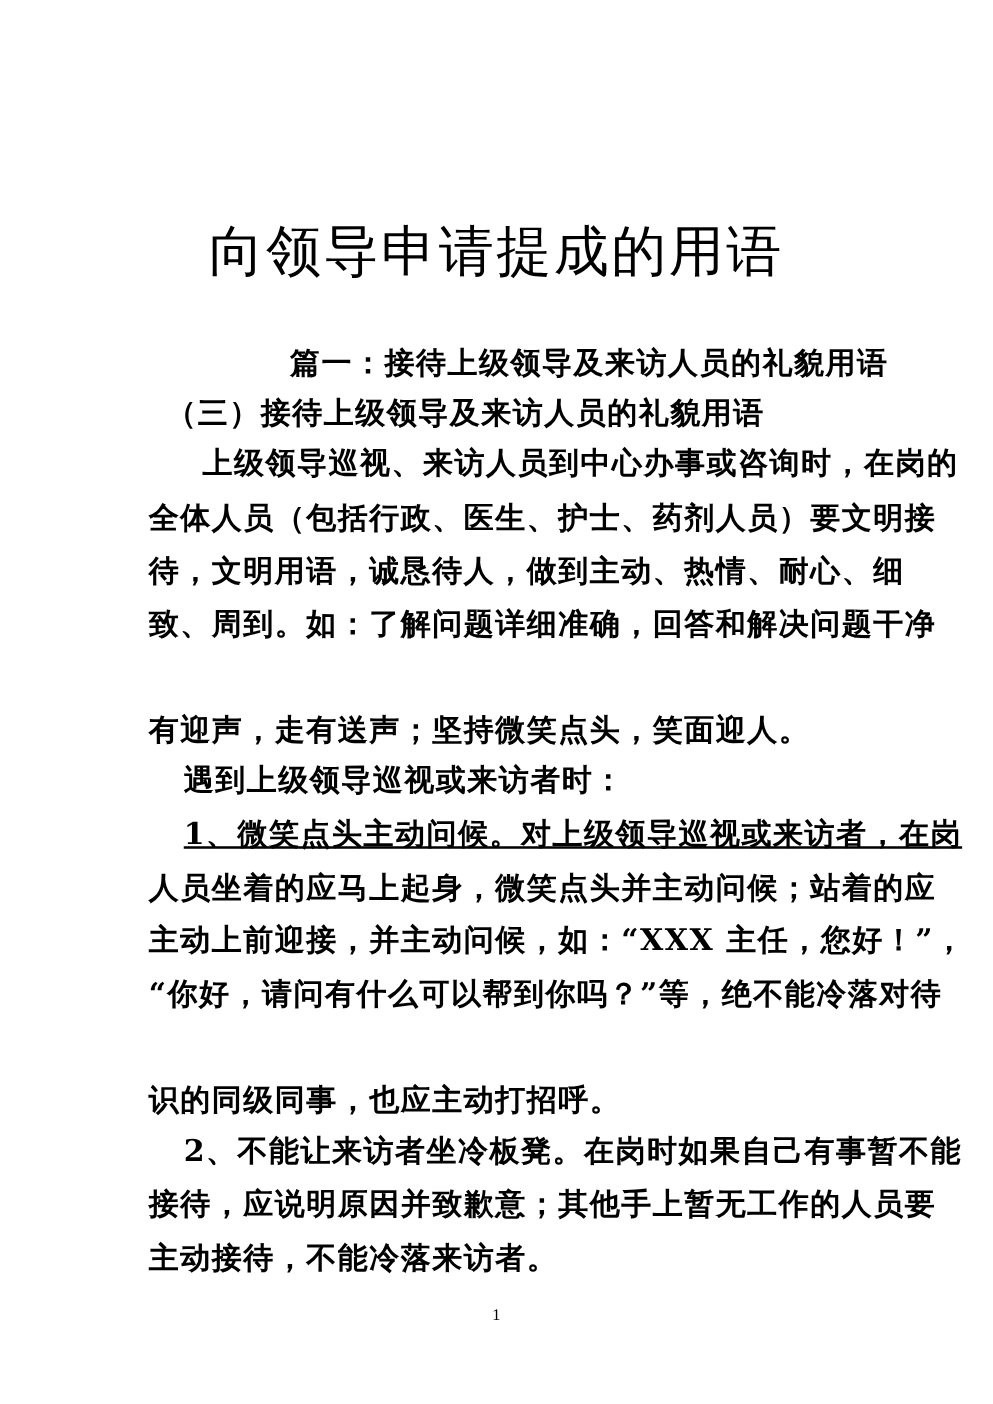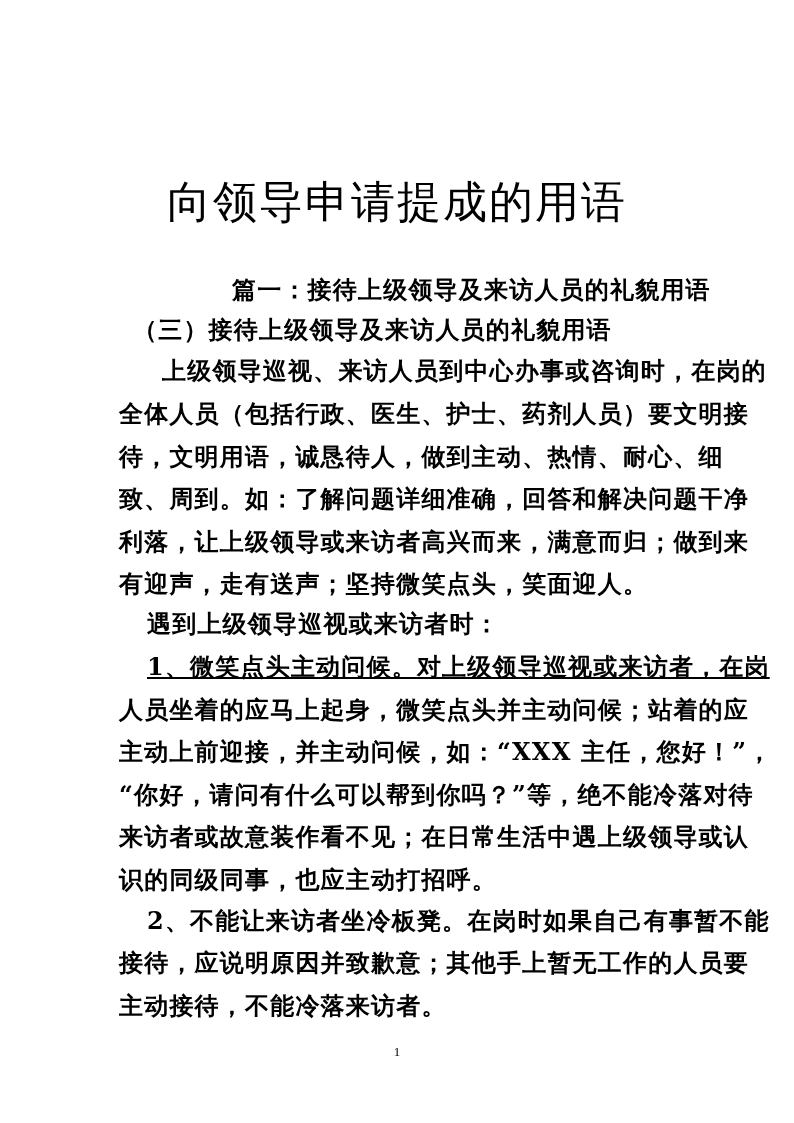--- a/index.html
+++ b/index.html
@@ -61,30 +61,28 @@
   <h1 class="title">向领导申请提成的用语</h1>
 
   <div class="line" style="left:232px; top:276px;">篇一：接待上级领导及来访人员的礼貌用语</div>
 
   <div class="line" style="left:133px; top:316px;">（三）接待上级领导及来访人员的礼貌用语</div>
 
   <div class="line" style="left:162px; top:357px;font-family:Liberation Serif, serif;">上级领导巡视、来访人员到中心办事或咨询时，在岗的</div>
   <div class="line" style="left:119px; top:400px;">全体人员（包括行政、医生、护士、药剂人员）要文明接</div>
   <div class="line" style="left:119px; top:443px;">待，文明用语，诚恳待人，做到主动、热情、耐心、细</div>
   <div class="line" style="left:119px; top:485px;">致、周到。如：了解问题详细准确，回答和解决问题干净</div>
-  <div class="line" style="left:119px; top:528px;">利落，让上级领导或来访者高兴而来，满意而归；做到来</div>
   <div class="line" style="left:119px; top:570px;">有迎声，走有送声；坚持微笑点头，笑面迎人。</div>
 
   <div class="line" style="left:147px; top:610px;">遇到上级领导巡视或来访者时：</div>
 
   <div class="line" style="left:147px; top:653px;text-decoration:underline;">1、微笑点头主动问候。对上级领导巡视或来访者，在岗</div>
   <div class="line" style="left:119px; top:696px;">人员坐着的应马上起身，微笑点头并主动问候；站着的应</div>
   <div class="line" style="left:119px; top:738px;">主动上前迎接，并主动问候，如：“XXX 主任，您好！”，</div>
   <div class="line" style="left:119px; top:781px;">“你好，请问有什么可以帮到你吗？”等，绝不能冷落对待</div>
-  <div class="line" style="left:119px; top:823px;">来访者或故意装作看不见；在日常生活中遇上级领导或认</div>
   <div class="line" style="left:119px; top:866px;">识的同级同事，也应主动打招呼。</div>
 
   <div class="line" style="left:147px; top:907px;">2、不能让来访者坐冷板凳。在岗时如果自己有事暂不能</div>
   <div class="line" style="left:119px; top:949px;">接待，应说明原因并致歉意；其他手上暂无工作的人员要</div>
   <div class="line" style="left:119px; top:992px;">主动接待，不能冷落来访者。</div>
 
   <div class="page-number">1</div>
 </div>
 
 </body></html>

